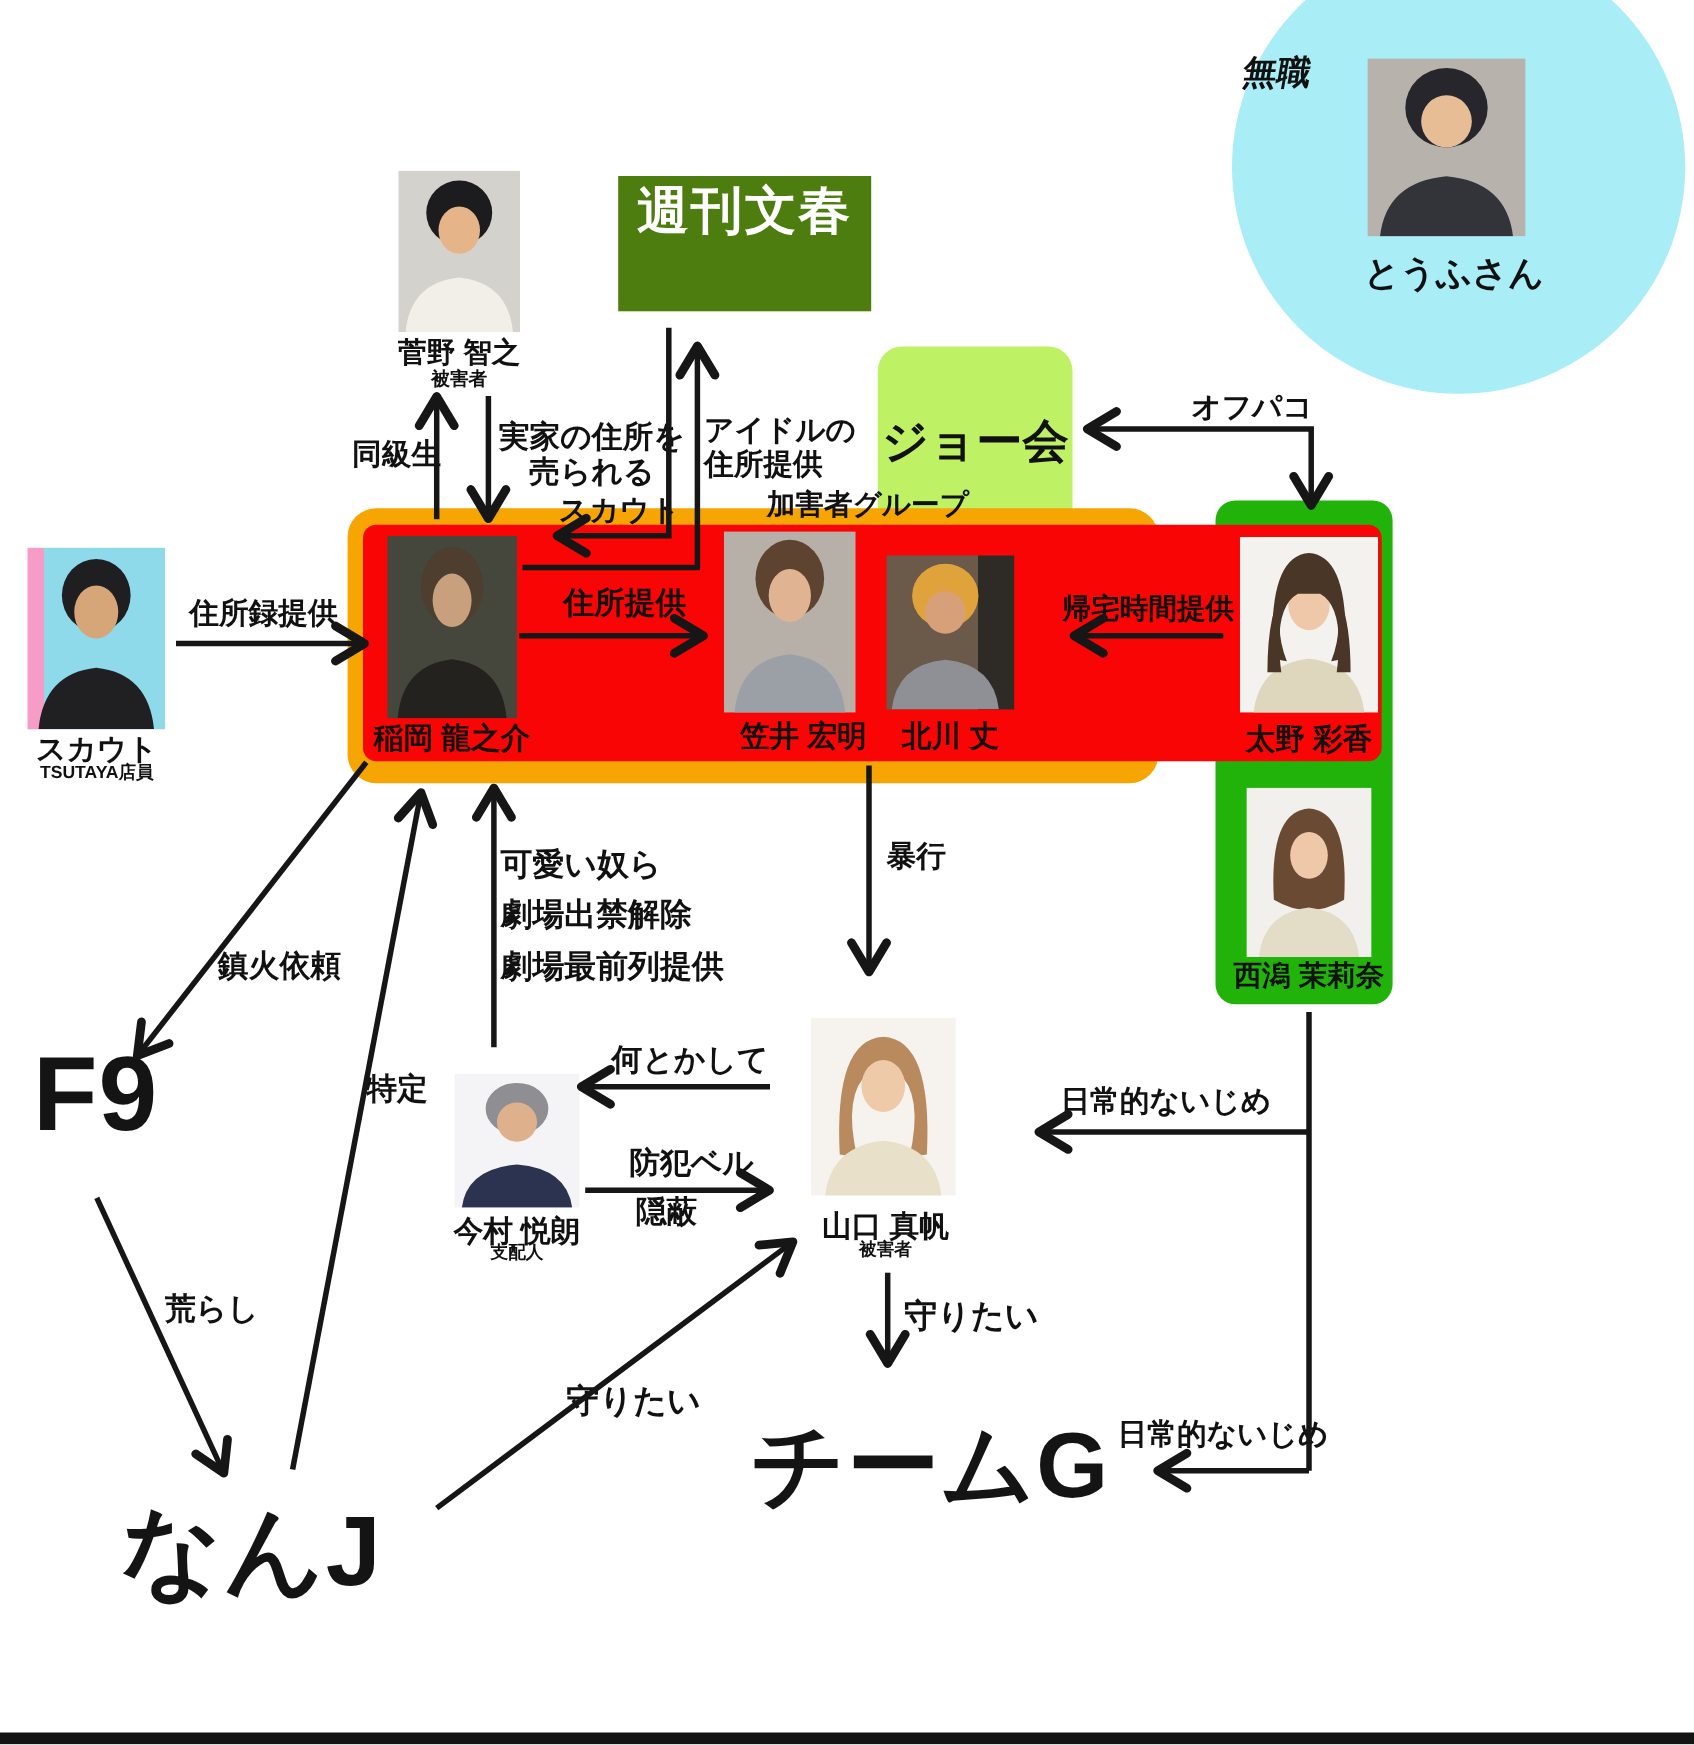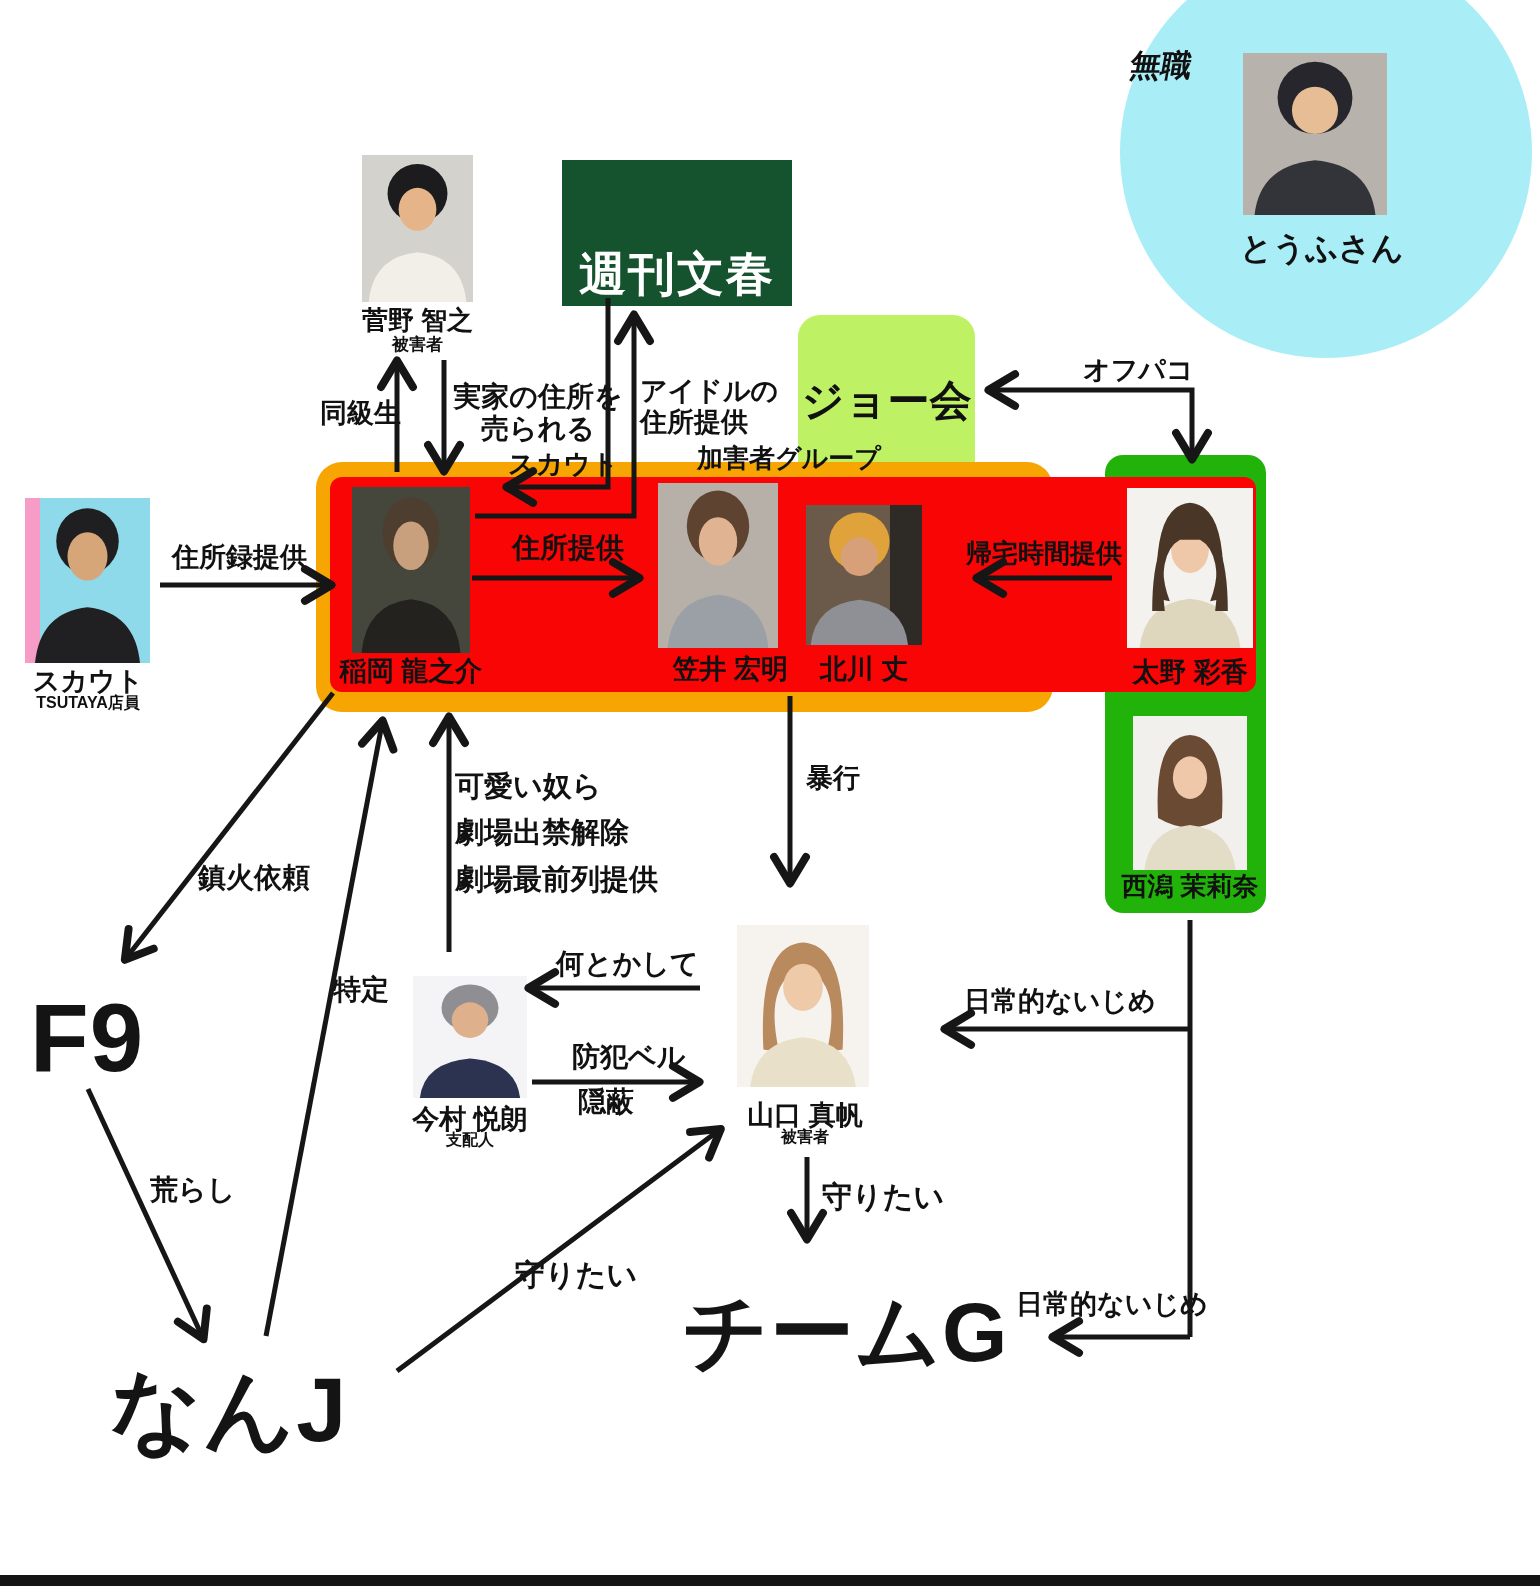--- a/index.html
+++ b/index.html
@@ -2,22 +2,22 @@
 <html><head>
 <meta charset="utf-8">
 <style>
   html,body{margin:0;padding:0;background:#fff;}
   .canvas{position:relative;width:1540px;height:1586px;background:#fff;overflow:hidden;
           font-family:"Liberation Sans","DejaVu Sans",sans-serif;color:#111;}
   .lbl{position:absolute;font-weight:800;color:#111;white-space:nowrap;line-height:1.15;}
   .center{text-align:center;}
   
   .circle-tofu{position:absolute;left:1120px;top:-54px;width:412px;height:412px;border-radius:50%;background:#a9edf6;}
-  .box-bunshun{position:absolute;left:562px;top:160px;width:230px;height:146px;background:#14532d;
-               display:flex;align-items:flex-end;justify-content:center;}
+  .box-bunshun{position:absolute;left:562px;top:160px;width:230px;height:123px;background:#4d7c0f;
+               display:flex;align-items:flex-start;justify-content:center;}
   .box-bunshun span{font-family:"Liberation Serif","DejaVu Serif",serif;font-weight:700;color:#fff;font-size:47px;letter-spacing:2px;}
   .box-joekai{position:absolute;left:798px;top:315px;width:177px;height:172px;background:#bef264;border-radius:22px;
               display:flex;align-items:center;justify-content:center;font-size:42px;font-weight:800;}
   .box-orange{position:absolute;left:316px;top:462px;width:737px;height:250px;background:#f6a502;border-radius:26px;}
   .box-green{position:absolute;left:1105px;top:455px;width:161px;height:458px;background:#22b30b;border-radius:18px;}
   .box-red{position:absolute;left:330px;top:477px;width:926px;height:215px;background:#f90505;border-radius:12px;}
   
   .photo{position:absolute;overflow:hidden;}
   .photo svg{display:block;width:100%;height:100%;}
   .p-sugano   {--bg:#d4d2cc;--hair:#1c1c1e;--skin:#e5b astro;}
@@ -156,21 +156,21 @@
     <svg viewBox="0 0 100 130" preserveAspectRatio="none">
         <rect width="100" height="130" fill="var(--bg)"></rect>
         <path d="M20,100 Q16,16 50,14 Q84,16 80,100 L68,102 Q78,56 60,40 L40,40 Q22,56 32,102 Z" fill="var(--hair)"></path>
         <ellipse cx="50" cy="50" rx="15" ry="19" fill="var(--skin)"></ellipse>
         <path d="M10,130 Q14,94 50,90 Q86,94 90,130 Z" fill="var(--body)"></path>
       </svg>
   </div>
   <div class="lbl center" style="left:733px;top:1100px;width:144px;font-size:27px;text-align:center;">山口 真帆</div>
   <div class="lbl center" style="left:763px;top:1128px;width:84px;font-size:16px;">被害者</div>
 
-  <div class="bigword" style="left:30px;top:983px;font-size:96px;">F9</div>
+  <div class="bigword" style="left:30px;top:940px;font-size:96px;">F9</div>
   <div class="bigword" style="left:683px;top:1276px;font-size:84px;">チームG</div>
   <div class="bigword" style="left:110px;top:1350px;font-size:90px;">なんJ</div>
 
   <div class="lbl" style="left:320px;top:398px;font-size:27px;">同級生</div>
   <div class="lbl center" style="left:448px;top:381px;width:180px;font-size:28px;">
     <div>実家の住所を</div>
     <div>売られる</div>
   </div>
   <div class="lbl" style="left:640px;top:376px;font-size:27px;">
     <div>アイドルの</div>

